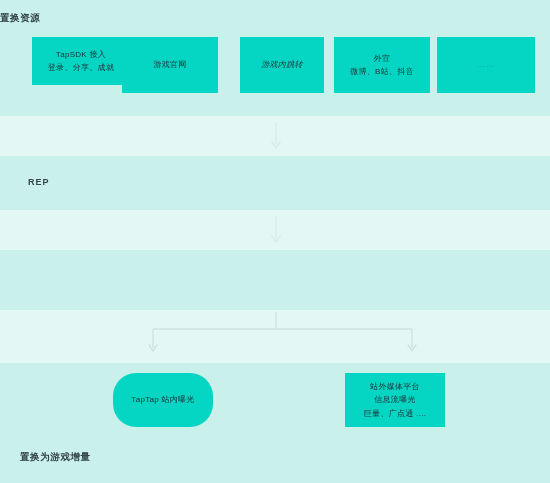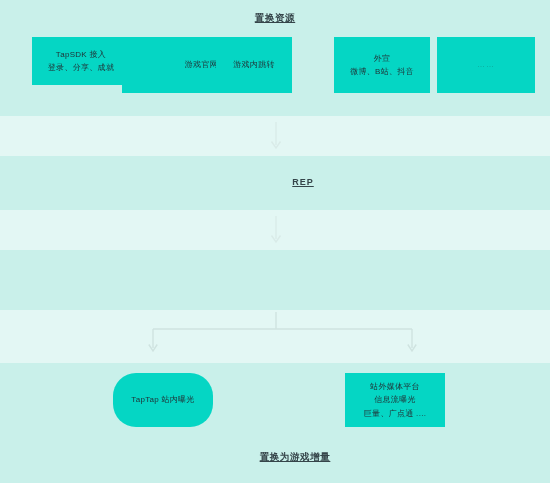--- a/index.html
+++ b/index.html
@@ -32,27 +32,25 @@
   .band-4 { top: 210px; height: 40px;  }
   .band-5 { top: 250px; height: 60px;  }
   .band-6 { top: 310px; height: 53px;  }
   .band-7 { top: 363px; height: 120px; }
 
   
   .caption {
     position: absolute;
     left: 0;
     width: 550px;
-    text-align: center;
     font-size: 9.5px;
     font-weight: bold;
     color: #35454a;
     letter-spacing: 0.6px;
     line-height: 1;
-    text-decoration: underline;
   }
   .caption-top    { top: 13px; }
   .caption-rep    { top: 178px; font-size: 9px; letter-spacing: 1px; margin-left: 28px; }
   .caption-settle { top: 266px; }
   .caption-bottom { top: 452px; padding-left: 20px; }
 
   
   .box {
     position: absolute;
     background: #05d6c4;
@@ -64,22 +62,22 @@
     color: #203438;
     font-size: 8px;
     line-height: 1.65;
     letter-spacing: 0.3px;
     box-sizing: border-box;
   }
   .box .line { display: block; white-space: nowrap; }
   .box .ellipsis { color: #0e9e92; letter-spacing: 1px; }
 
   .box-r1 { left: 32px;  top: 37px; width: 98px; height: 48px; }
-  .box-r2 { left: 122px; top: 37px; width: 96px; height: 56px; align-items: flex-end; }
-  .box-r3 { left: 216px; top: 37px; width: 76px; height: 56px; }
+  .box-r2 { left: 122px; top: 37px; width: 96px; height: 56px; }
+  .box-r3 { left: 240px; top: 37px; width: 84px; height: 56px; font-style: italic; }
   .box-r4 { left: 334px; top: 37px; width: 96px; height: 56px; text-align: center; }
   .box-r5 { left: 437px; top: 37px; width: 98px; height: 56px; }
 
   
   .box-b1 { left: 113px; top: 373px; width: 100px; height: 54px; border-radius: 23px; }
   .box-b2 { left: 345px; top: 373px; width: 100px; height: 54px; }
 
   
   .connector {
     position: absolute;

